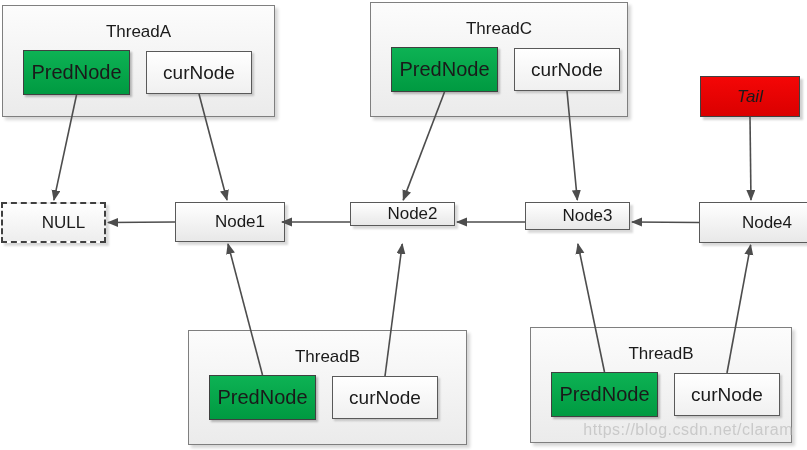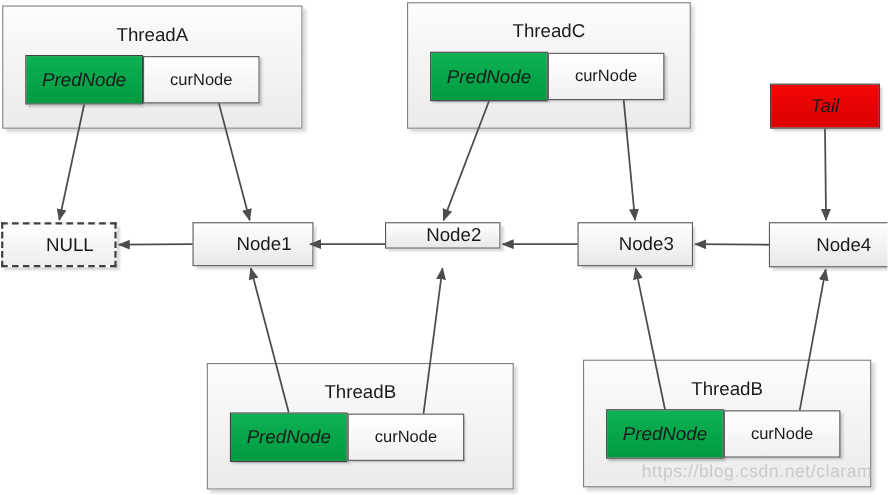--- a/index.html
+++ b/index.html
@@ -24,30 +24,29 @@
     font-size:17px;
     margin-top:10px;
   }
   
   .pred{
     position:absolute;left:20px;top:44px;width:105px;height:43px;
     background:linear-gradient(180deg,#0db254 0%,#009a41 100%);
     border:1px solid #404040;
     box-shadow:2px 2px 2px rgba(0,0,0,0.25);
     display:flex;align-items:center;justify-content:center;
-    font-size:17px;
-    font-style:italic;
+    font-size:20px;
   }
   .cur{
-    position:absolute;left:127px;top:45px;width:104px;height:41px;
+    position:absolute;left:143px;top:45px;width:104px;height:41px;
     background:linear-gradient(180deg,#ffffff 0%,#f0f0f0 100%);
     border:1px solid #595959;
     box-shadow:2px 2px 2px rgba(0,0,0,0.18);
     display:flex;align-items:center;justify-content:center;
-    font-size:15px;
+    font-size:19px;
     text-align:right;
   }
   
   .lnode{
     background:linear-gradient(180deg,#ffffff 0%,#e8e8e8 100%);
     border:1px solid #595959;
     box-shadow:3px 3px 2px rgba(0,0,0,0.15);
     display:flex;align-items:center;justify-content:center;
     font-size:17px;
     padding-left:20px;
@@ -64,21 +63,21 @@
     font-size:17px;
   }
   
   .pos-tA{left:2px;top:5px;width:273px;height:112px;}
   .pos-tC{left:370px;top:2px;width:258px;height:115px;}
   .pos-tB1{left:188px;top:330px;width:279px;height:115px;}
   .pos-tB2{left:530px;top:327px;width:262px;height:116px;}
   .pos-null{left:1px;top:202px;width:105px;height:41px;}
   .pos-n1{left:175px;top:202px;width:110px;height:40px;}
   .pos-n2{left:350px;top:202px;width:105px;height:24px;}
-  .pos-n3{left:525px;top:202px;width:105px;height:40px;}
+  .pos-n3{left:525px;top:202px;width:105px;height:28px;}
   .pos-n4{left:699px;top:202px;width:116px;height:41px;}
   .pos-tail{left:700px;top:76px;width:100px;height:41px;font-style:italic;}
   
   #connectors{
     position:absolute;left:0;top:0;width:807px;height:450px;
     pointer-events:none;
   }
   #connectors line{stroke:#4d4d4d;stroke-width:1.6;}
   
   .watermark{

